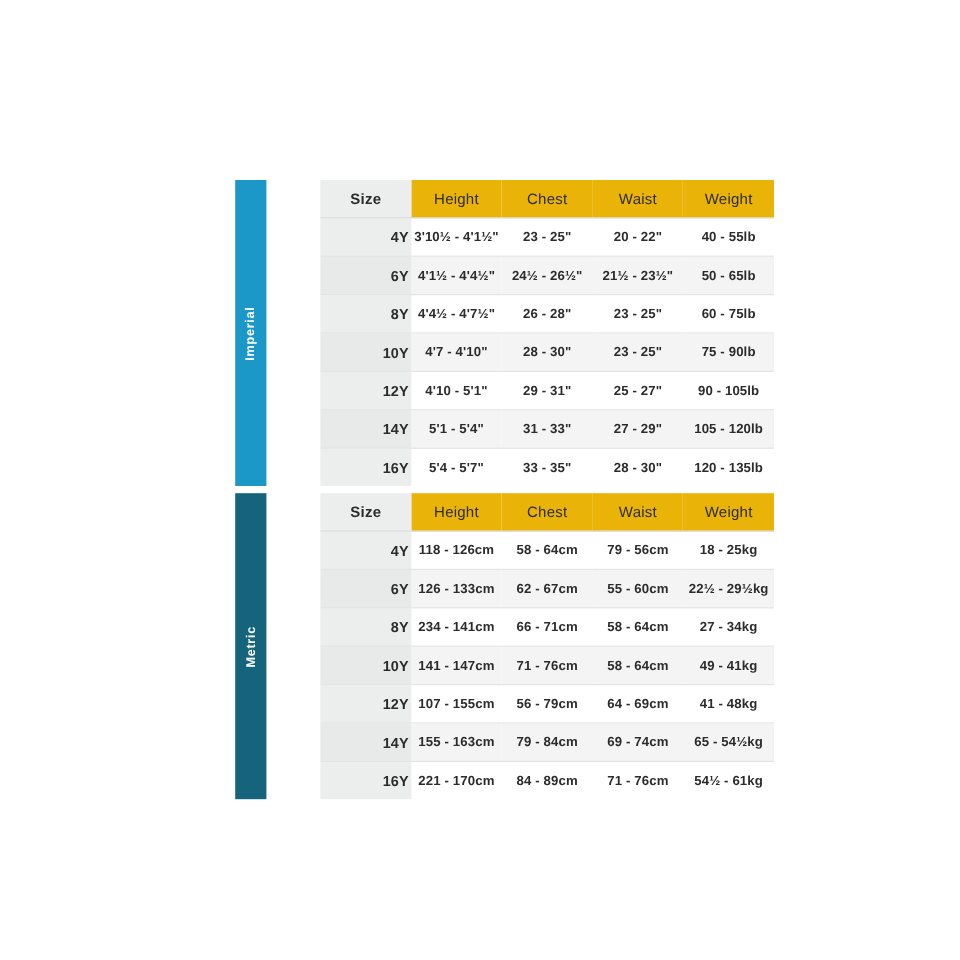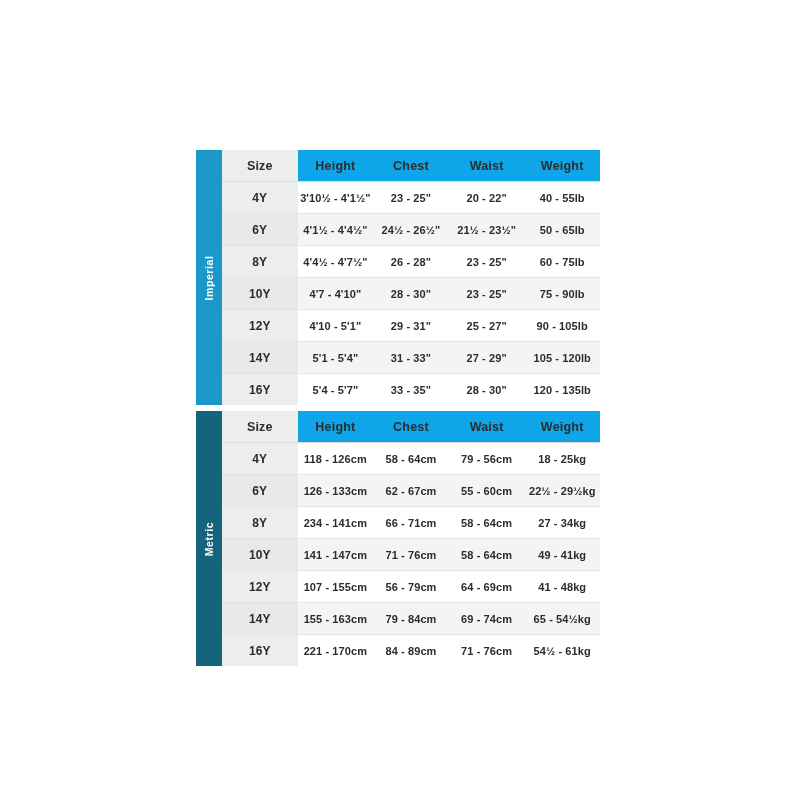--- a/index.html
+++ b/index.html
@@ -50,36 +50,37 @@
 
   .table-wrap {
     flex: 1 1 auto;
     min-width: 0;
   }
 
   table.size-table {
     width: 100%;
     border-collapse: collapse;
     table-layout: fixed;
+    margin-left: 45px;
   }
 
   table.size-table th,
   table.size-table td {
     text-align: center;
     vertical-align: middle;
     height: 31px;
     padding: 0 2px;
     color: #2c2c2c;
     border-bottom: 1px solid #e4e4e4;
   }
 
   table.size-table thead th {
-    background: #0ea5e9;
+    background: #eab308;
     font-size: 12.5px;
-    font-weight: bold;
+    font-weight: normal;
     border-bottom: 1px solid #dcdcdc;
     letter-spacing: 0.2px;
   }
 
   table.size-table tbody td {
     background: #ffffff;
     font-size: 11px;
     font-weight: bold;
     letter-spacing: 0.1px;
   }
@@ -99,20 +100,21 @@
   table.size-table thead th.size-head,
   table.size-table tbody td.size-cell {
     background: #eceded;
     font-weight: bold;
   }
   table.size-table tbody tr:nth-child(even) td.size-cell {
     background: #e8e9e9;
   }
   table.size-table tbody td.size-cell {
     font-size: 12px;
+    text-align: right;
   }
 </style>
 </head>
 <body>
 
 <div id="size-chart">
     <div class="chart-block">
       <div class="unit-tab" style="background: rgb(27, 151, 200);">
         <span class="unit-tab-label">Imperial</span>
       </div>

